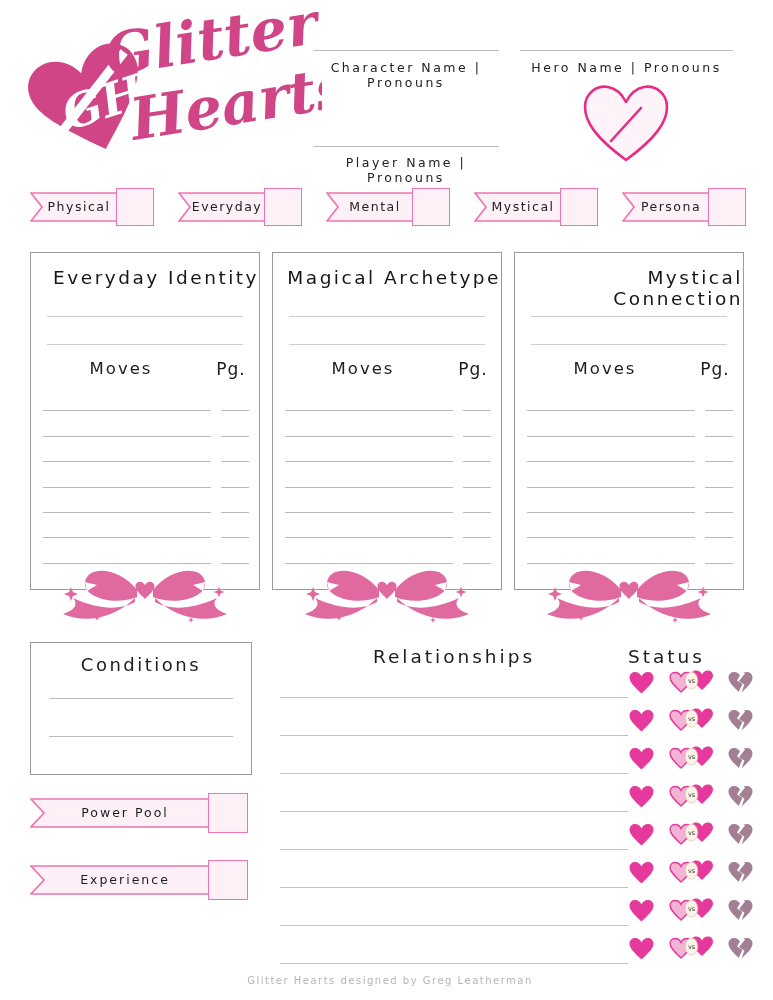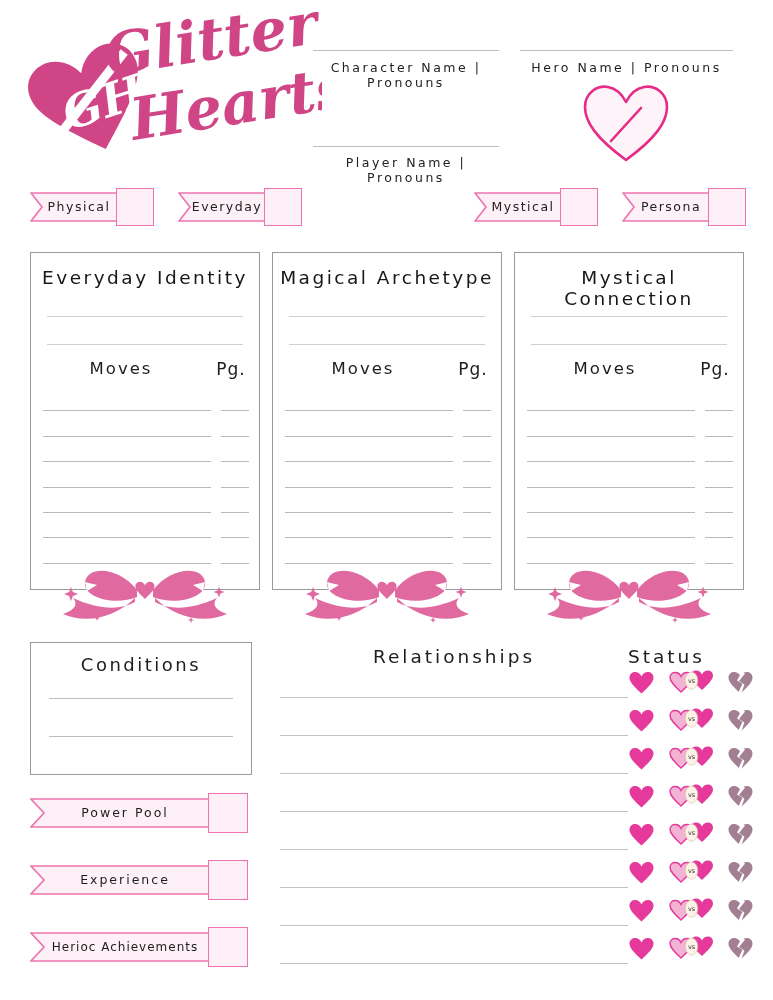--- a/index.html
+++ b/index.html
@@ -17,21 +17,21 @@
   .stat-banner { position:absolute; top:188px; width:124px; height:38px; }
   .ribbon-svg { position:absolute; left:0; top:4px; width:92px; height:30px; }
   .stat-box { position:absolute; right:0; top:0; width:38px; height:38px;
               background:#fdf1f7; border:1.7px solid #ee74b1; }
   .stat-label { position:absolute; left:12px; top:4px; width:74px; height:30px; line-height:30px;
                 text-align:center; font-size:12.5px; letter-spacing:1.5px; color:#222; }
 
   
   .move-col { position:absolute; top:252px; width:230px; height:338px;
               border:1.6px solid #9a9a9a; background:#fff; }
-  .col-title { position:absolute; top:14px; left:0; right:0; text-align:center;
+  .col-title { position:absolute; top:14px; left:0; right:0; text-align:right;
                font-size:18.5px; letter-spacing:2.5px; color:#171717; }
   .desc-line { position:absolute; left:16px; right:16px; height:1px; background:#cfcfcf; }
   .moves-header { position:absolute; top:106px; left:0; right:0; height:26px; }
   .moves-label { position:absolute; left:0; right:48px; text-align:center;
                  font-size:16.5px; letter-spacing:2px; }
   .pg-label { position:absolute; right:6px; width:44px; text-align:center;
               font-size:17px; letter-spacing:1px; }
   .moves-list { position:absolute; top:133px; left:0; right:0; }
   .move-row { position:relative; height:25.4px; }
   .ml-long { position:absolute; left:12px; right:48px; bottom:0; border-bottom:1.1px solid #b9b9b9; }
@@ -128,20 +128,27 @@
     <div class="stat-box"></div>
     <div class="stat-label">Physical</div>
   </div>
   <div class="stat-banner" style="left:178px;">
     <svg class="ribbon-svg" viewBox="0 0 92 30">
         <polygon points="1,1 91,1 91,29 1,29 12,15" fill="#fdf1f7" stroke="#ee74b1" stroke-width="1.7"></polygon>
       </svg>
     <div class="stat-box"></div>
     <div class="stat-label">Everyday</div>
   </div>
+  <div class="stat-banner" style="left:326px;">
+    <svg class="ribbon-svg" viewBox="0 0 92 30">
+        <polygon points="1,1 91,1 91,29 1,29 12,15" fill="#fdf1f7" stroke="#ee74b1" stroke-width="1.7"></polygon>
+      </svg>
+    <div class="stat-box"></div>
+    <div class="stat-label">Mental</div>
+  </div>
   <div class="stat-banner" style="left:474px;">
     <svg class="ribbon-svg" viewBox="0 0 92 30">
         <polygon points="1,1 91,1 91,29 1,29 12,15" fill="#fdf1f7" stroke="#ee74b1" stroke-width="1.7"></polygon>
       </svg>
     <div class="stat-box"></div>
     <div class="stat-label">Mystical</div>
   </div>
   <div class="stat-banner" style="left:622px;">
     <svg class="ribbon-svg" viewBox="0 0 92 30">
         <polygon points="1,1 91,1 91,29 1,29 12,15" fill="#fdf1f7" stroke="#ee74b1" stroke-width="1.7"></polygon>
@@ -312,27 +319,20 @@
     <div class="res-box"></div>
     <div class="res-label">Power Pool</div>
   </div>
   <div class="res-banner" style="top:860px;">
     <svg class="res-ribbon" viewBox="0 0 182 30">
         <polygon points="1,1 181,1 181,29 1,29 14,15" fill="#fdf1f7" stroke="#ee74b1" stroke-width="1.7"></polygon>
       </svg>
     <div class="res-box"></div>
     <div class="res-label">Experience</div>
   </div>
-  <div class="res-banner" style="top:927px;">
-    <svg class="res-ribbon" viewBox="0 0 182 30">
-        <polygon points="1,1 181,1 181,29 1,29 14,15" fill="#fdf1f7" stroke="#ee74b1" stroke-width="1.7"></polygon>
-      </svg>
-    <div class="res-box"></div>
-    <div class="res-label" style="letter-spacing:1px; font-size:12px;">Herioc Achievements</div>
-  </div>
 
   <div class="rel-title">Relationships</div>
   <div class="rel-lines">
   <div class="rel-row"></div>
 
   <div class="rel-row"></div>
 
   <div class="rel-row"></div>
 
   <div class="rel-row"></div>
@@ -470,14 +470,15 @@
       <ellipse cx="23.5" cy="12.5" rx="6.3" ry="8.6" fill="#fbf3e6" stroke="#d8b8a8" stroke-width="0.6"></ellipse>
       <text x="23.5" y="15" text-anchor="middle" font-size="6.5" fill="#333">vs</text>
     </svg>
     <svg class="h-broken" viewBox="0 0 24 22">
       <use href="#ic-heart" fill="#a37f94"></use>
       <polygon points="13.2,1.2 8.8,8.6 13.8,11.6 9.8,20.4 12.4,21.6 15.6,12.4 10.6,9.2 16.2,2.2" fill="#ffffff"></polygon>
     </svg>
   </div>
 </div>
 
+  <div class="footer-credit">Glitter Hearts designed by Greg Leatherman</div>
 
 </div>
 
 </body></html>

